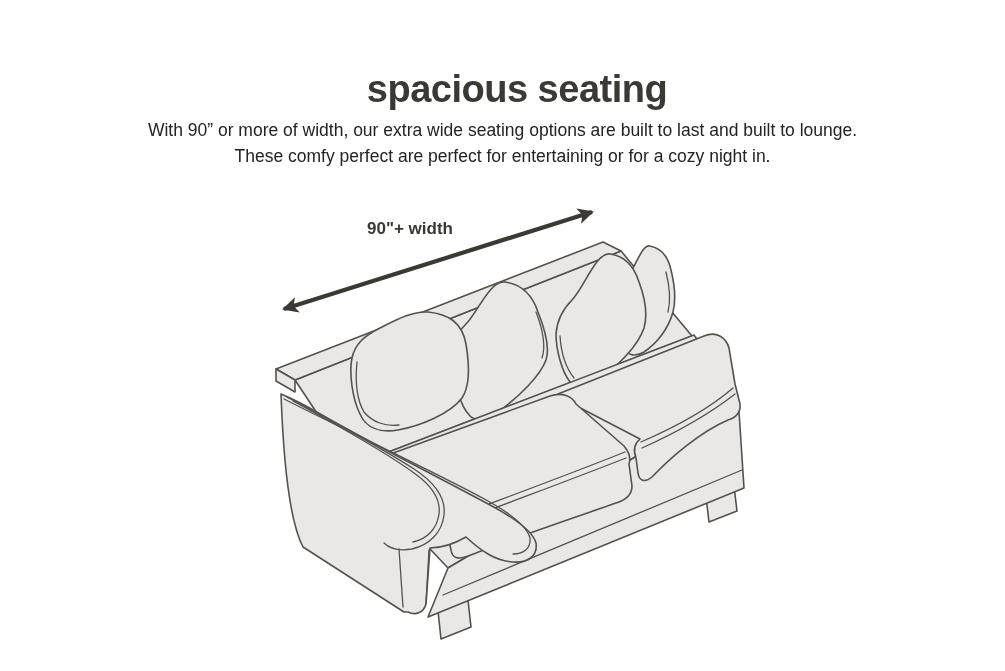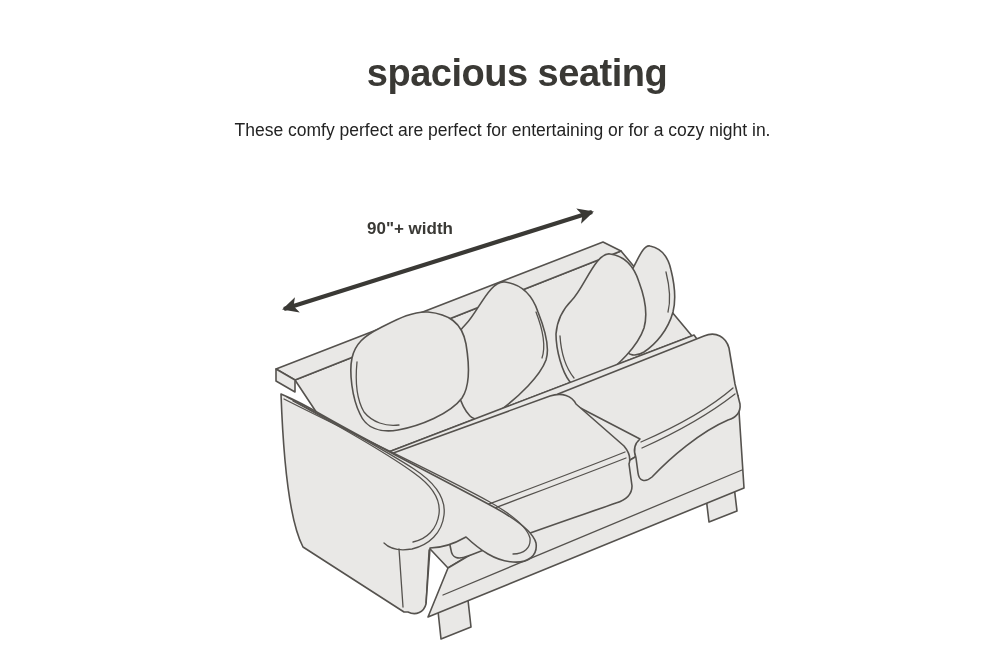--- a/index.html
+++ b/index.html
@@ -14,21 +14,21 @@
   .stage{
     position:relative;
     width:1005px;
     height:671px;
     background:var(--background);
     overflow:hidden;
     font-family:"Liberation Sans", sans-serif;
   }
   .title{
     position:absolute;
-    top:52px;left:0;right:0;
+    top:68px;left:0;right:0;
     text-align:center;
     font-size:38px;
     font-weight:bold;
     letter-spacing:-0.5px;
     color:var(--ink);
     padding-left:29px;
   }
   .description{
     position:absolute;
     top:117px;left:0;right:0;
@@ -52,20 +52,21 @@
   .arrow-head{fill:var(--ink);stroke:none;}
 </style>
 </head>
 <body>
 
 <div class="stage">
 
   <h1 class="title">spacious seating</h1>
 
   <div class="description">
+    <div>With 90” or more of width, our extra wide seating options are built to last and built to lounge.</div>
     <div>These comfy perfect are perfect for entertaining or for a cozy night in.</div>
   </div>
 
   <svg class="illustration" viewBox="0 0 1005 671" role="img" aria-label="Isometric line drawing of an extra-wide one-arm loveseat with four back pillows and two seat cushions, measured by a diagonal double-headed arrow">
     <defs>
       <marker id="ah-end" markerUnits="userSpaceOnUse" markerWidth="22" markerHeight="22" refX="14" refY="8" orient="auto">
         <path d="M0,0 L16,8 L0,16 L4,8 Z" class="arrow-head"></path>
       </marker>
       <marker id="ah-start" markerUnits="userSpaceOnUse" markerWidth="22" markerHeight="22" refX="2" refY="8" orient="auto">
         <path d="M16,0 L0,8 L16,16 L12,8 Z" class="arrow-head"></path>

